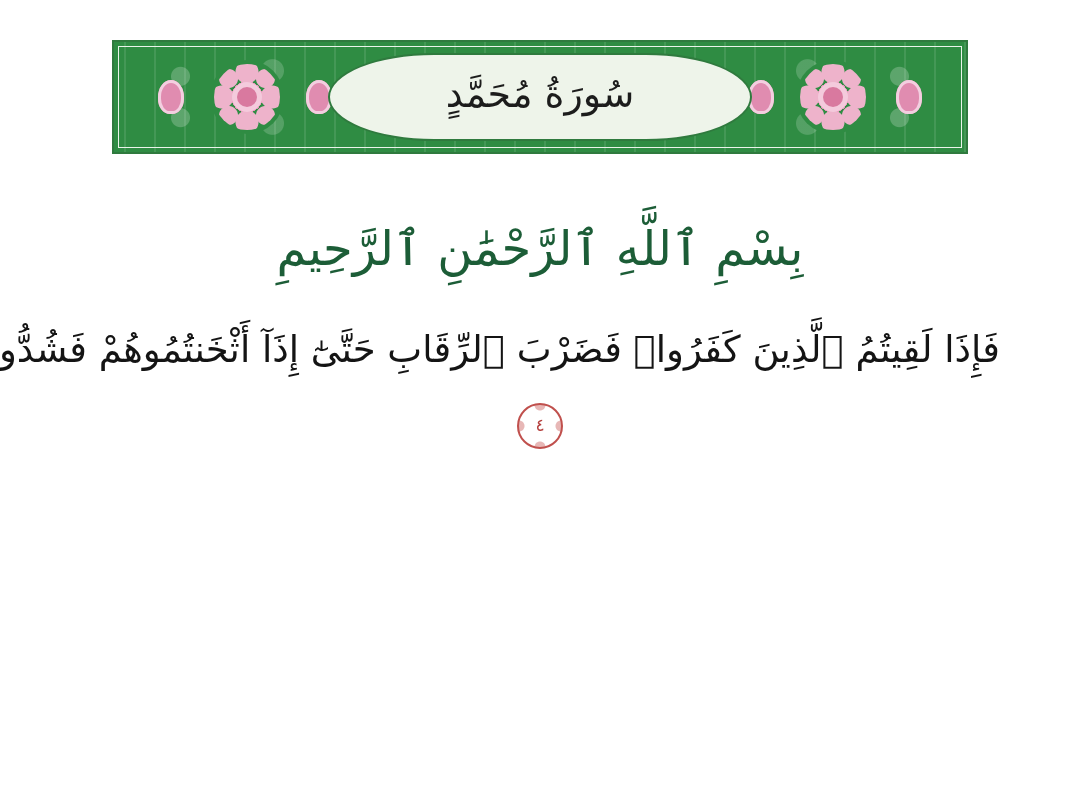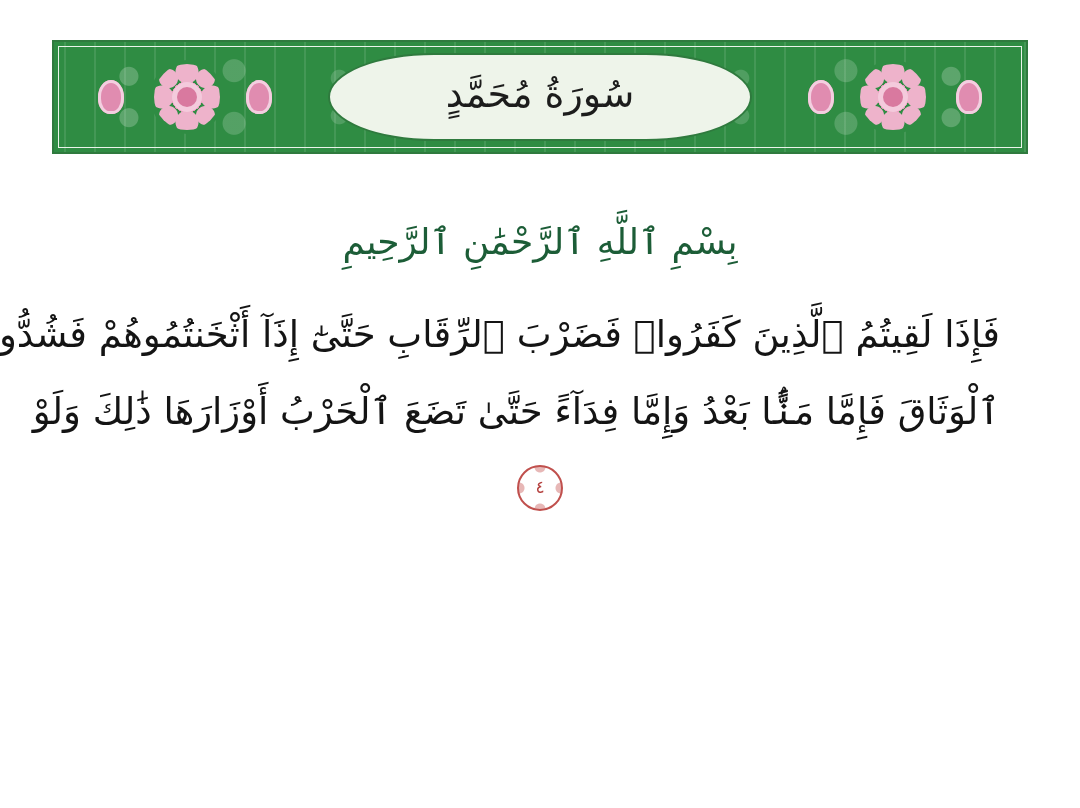--- a/index.html
+++ b/index.html
@@ -21,21 +21,21 @@
     height: 808px;
     box-sizing: border-box;
     padding: 40px 52px 30px 52px;
     display: flex;
     flex-direction: column;
     align-items: center;
   }
 
   
   .surah-header {
-    width: 976px;
+    width: 856px;
     height: 114px;
     box-sizing: border-box;
     border: 2px solid #2f7a3e;
     background: #2f8c43;
     position: relative;
     display: flex;
     align-items: center;
     justify-content: center;
     overflow: hidden;
   }
@@ -154,21 +154,21 @@
 
   
   .basmala-wrap {
     margin-top: 66px;
     width: 100%;
     display: flex;
     justify-content: center;
   }
   .basmala {
     font-family: "DejaVu Sans", "Liberation Sans", sans-serif;
-    font-size: 36px;
+    font-size: 48px;
     color: #1c5d37;
     line-height: 1.2;
     white-space: nowrap;
   }
 
   
   .ayah-block {
     margin-top: 34px;
     width: 920px;
     text-align: center;
@@ -238,19 +238,18 @@
     <div class="rosette right"></div>
     <div class="bud b4"></div>
   </div>
 
   <div class="basmala-wrap">
     <div class="basmala">بِسْمِ ٱللَّهِ ٱلرَّحْمَٰنِ ٱلرَّحِيمِ</div>
   </div>
 
   <div class="ayah-block">
     <div class="ayah-line">فَإِذَا لَقِيتُمُ ٱلَّذِينَ كَفَرُوا۟ فَضَرْبَ ٱلرِّقَابِ حَتَّىٰٓ إِذَآ أَثْخَنتُمُوهُمْ فَشُدُّوا۟</div>
-    <div class="ayah-line">ٱلْوَثَاقَ فَإِمَّا مَنًّۢا بَعْدُ وَإِمَّا فِدَآءً حَتَّىٰ تَضَعَ ٱلْحَرْبُ أَوْزَارَهَا ذَٰلِكَ وَلَوْ</div>
     <div class="ayah-line last">
       <span class="ayah-marker"><span class="ring"></span><span class="num">٤</span></span>
     </div>
   </div>
 
 </div>
 
 </body></html>

